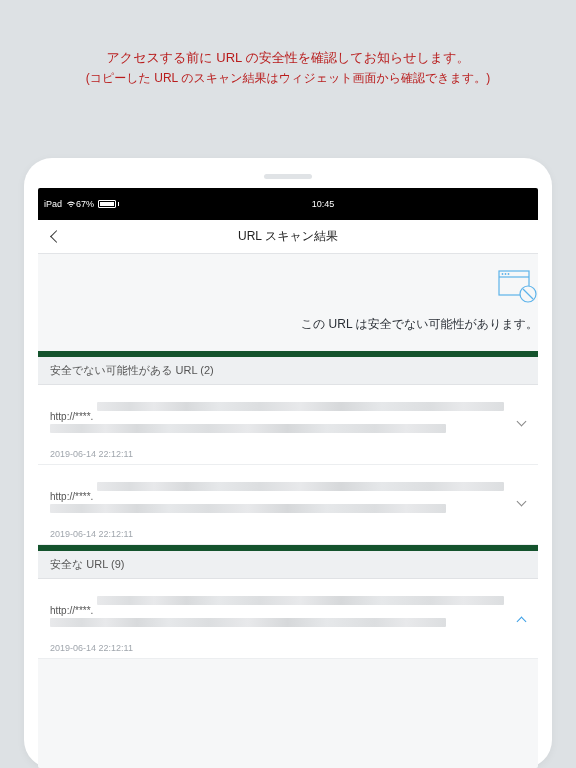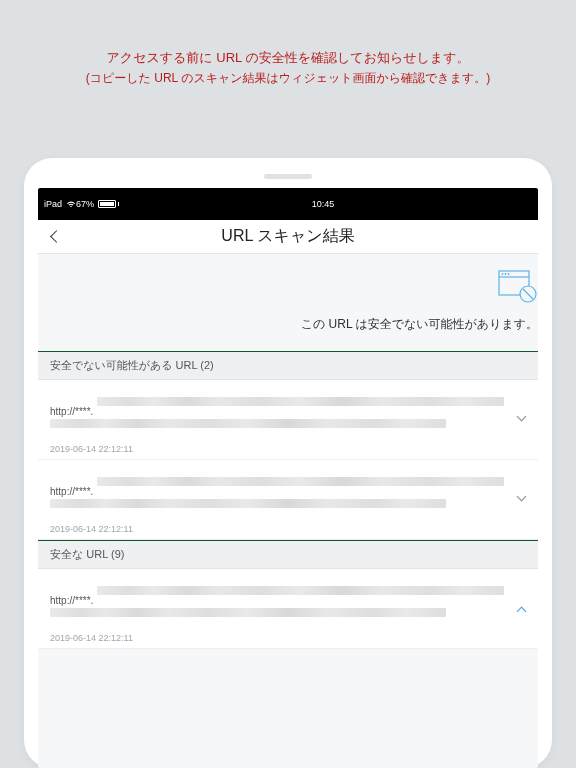--- a/index.html
+++ b/index.html
@@ -95,41 +95,41 @@
       height: 9px;
       border-left: 1.5px solid #333;
       border-bottom: 1.5px solid #333;
       transform: rotate(45deg);
       margin-left: 2px;
     }
     .navbar-title {
       position: absolute;
       left: 50%;
       transform: translateX(-50%);
-      font-size: 16px;
+      font-size: 12px;
       color: #222;
     }
     .banner {
       text-align: right;
       padding: 16px 0 18px;
     }
     .banner-icon {
       display: inline-block;
       margin-bottom: 8px;
     }
     .banner-text {
       font-size: 12px;
       color: #2a2f36;
     }
     .section-header {
       background: #eef0f2;
       padding: 6px 12px;
       font-size: 11px;
       color: #555;
-      border-top: 1px solid #14532d;
+      border-top: 6px solid #14532d;
       border-bottom: 1px solid #e0e2e5;
     }
     .url-item {
       background: #fff;
       padding: 6px 12px 5px;
       border-bottom: 1px solid #eceef0;
       position: relative;
     }
     .url-line1 {
       display: flex;

